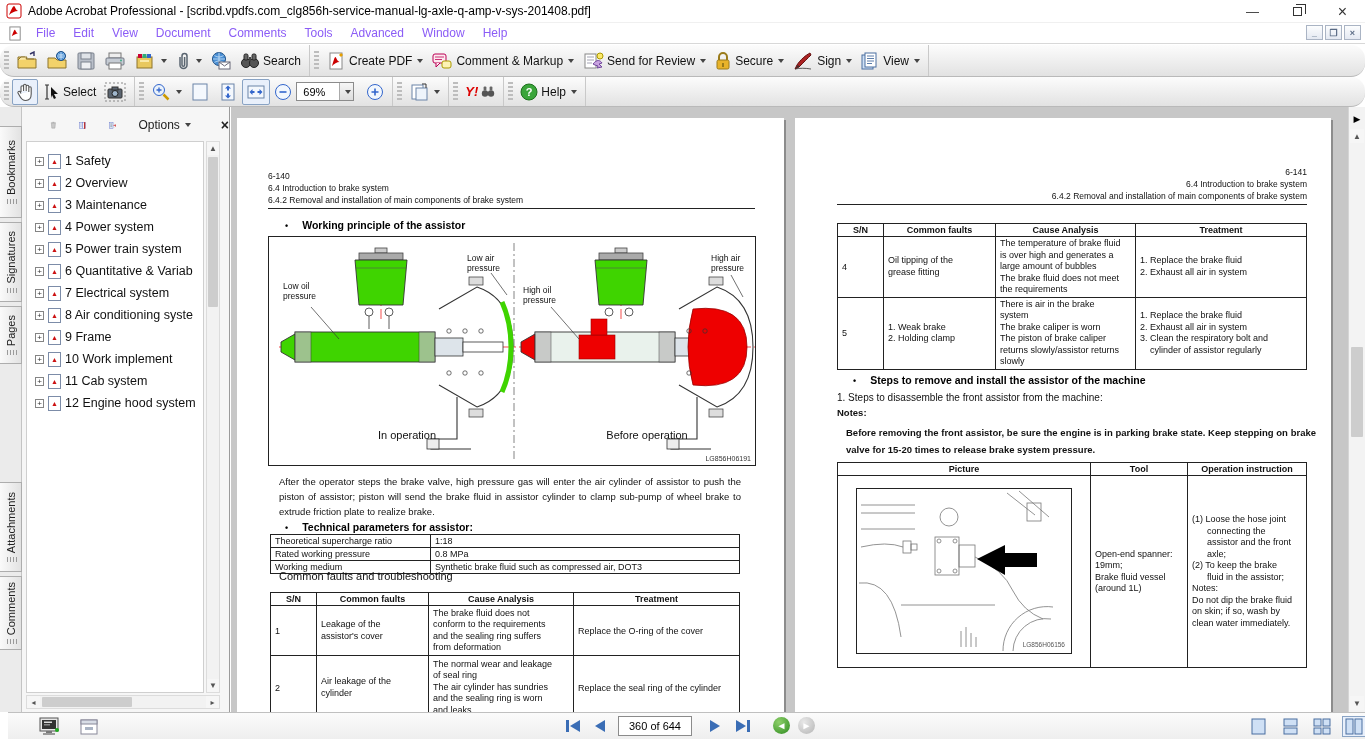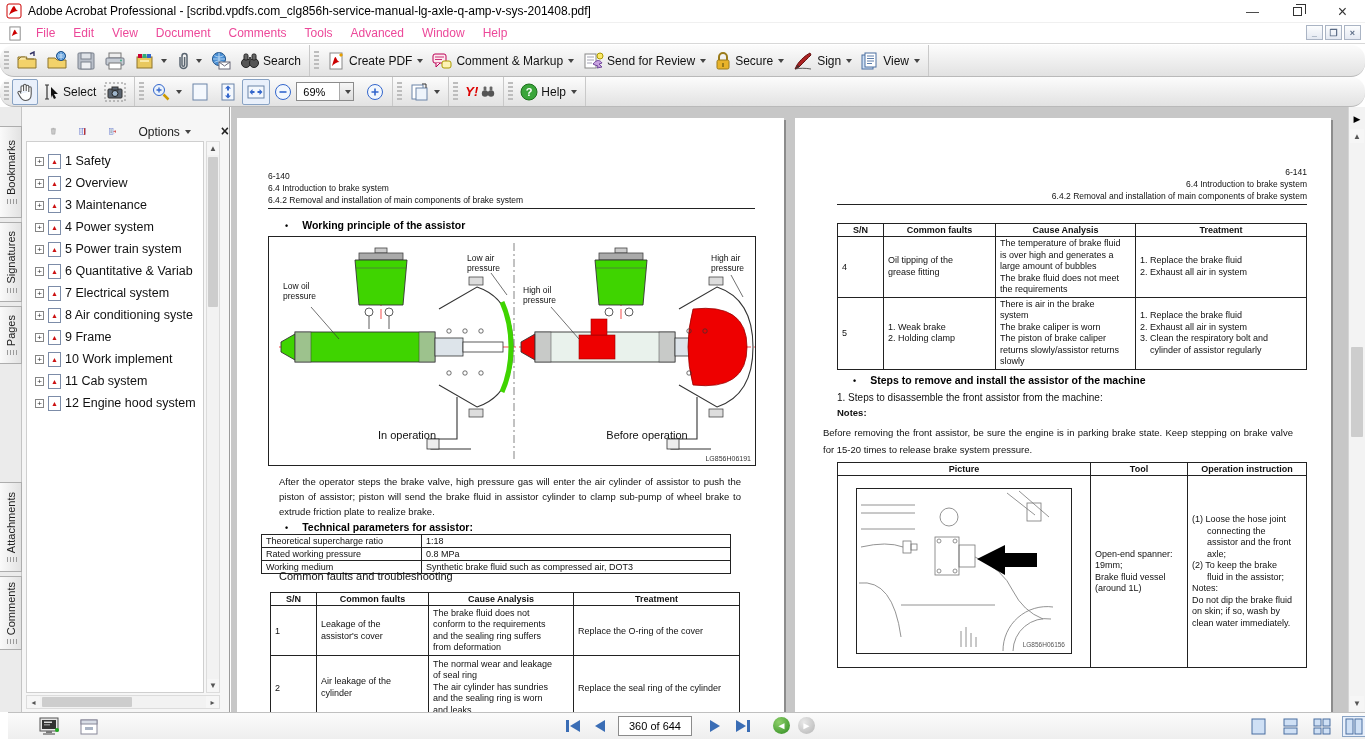--- a/index.html
+++ b/index.html
@@ -6,21 +6,21 @@
   html,body { width:1365px; height:739px; overflow:hidden; font-family:"Liberation Sans",sans-serif; background:#fff; }
 
   
   #titlebar { position:absolute; left:0; top:0; width:1365px; height:23px; background:#fff; display:flex; align-items:center; padding-left:6px; border-bottom:1px solid #f0f0f0; }
   #titlebar .title { font-size:12px; color:#000; margin-left:6px; }
   .winctrls { position:absolute; right:0; top:0; height:23px; display:flex; }
   .winbtn { width:45px; height:23px; display:flex; align-items:center; justify-content:center; color:#333; font-size:13px; }
   .restore-glyph { width:9px; height:9px; border:1px solid #333; position:relative; background:#fff;}
   .restore-glyph::before { content:""; position:absolute; left:2px; top:-4px; width:9px; height:9px; border:1px solid #333; border-bottom:none; border-left:none; }
   #menubar { position:absolute; left:0; top:23px; width:1365px; height:21px; background:#fff; display:flex; align-items:center; border-bottom:1px solid #d8d8d8; }
-  #menubar .menu-item { font-size:12px; color:#ec4899; padding:2px 9px; }
+  #menubar .menu-item { font-size:12px; color:#8b5cf6; padding:2px 9px; }
   .child-ctrls { position:absolute; right:4px; top:25px; display:flex; gap:2px; }
   .child-btn { width:17px; height:15px; border:1px solid #aab4c4; background:linear-gradient(#fcfdfe,#e4e9f2); color:#5a6b85; font-size:9px; display:flex; align-items:center; justify-content:center; font-weight:bold; }
 
   
   .toolbar { position:absolute; left:0; width:1365px; background:linear-gradient(#fcfcfc,#e2e2e2); border-bottom:1px solid #b9b9b9; display:flex; align-items:center;border-radius:14px; }
   #toolbar1 { top:45px; height:32px; }
   #toolbar2 { top:77px; height:30px; }
   .tb-group { display:flex; align-items:center; height:100%; padding:0 4px; border-right:1px solid #c9c9c9; }
   .grip { width:5px; height:20px; margin-right:3px; background:repeating-linear-gradient(#bdbdbd 0 2px, transparent 2px 4px); }
   .tb-btn { display:flex; align-items:center; gap:3px; padding:2px 3px; border:1px solid transparent; border-radius:2px; font-size:12px; color:#111; }
@@ -31,21 +31,21 @@
   .icon { display:block; }
 
   
   #tabstrip { position:absolute; left:0; top:107px; width:22px; height:605px; background:#ebebeb; border-right:1px solid #c4c4c4; }
   .vtab { position:absolute; left:0; width:22px; background:linear-gradient(90deg,#fafafa,#e2e2e2); border:1px solid #adadad; border-left:none; display:flex; flex-direction:column; align-items:center; justify-content:center; }
   .vtab span { writing-mode:vertical-rl; transform:rotate(180deg); font-size:11px; color:#222; }
   .vtab .tabgrip { width:12px; height:5px; margin-top:4px; background:repeating-linear-gradient(90deg,#9a9a9a 0 1px, transparent 1px 3px); }
 
   
   #bmpanel { position:absolute; left:22px; top:107px; width:208px; height:605px; background:#f6f6f6; border-right:1px solid #9b9b9b; }
-  #bmhead { position:absolute; left:0; top:4px; width:100%; height:28px; display:flex; align-items:flex-end; gap:22px; padding-left:28px; }
+  #bmhead { position:absolute; left:0; top:4px; width:100%; height:28px; display:flex; align-items:center; gap:22px; padding-left:28px; }
   #bmhead .opt { font-size:12px; color:#222; display:flex; align-items:center; gap:3px; }
   #bmlist { position:absolute; left:4px; top:34px; width:178px; height:552px; background:#fff; border:1px solid #cfcfcf; overflow:hidden; padding-top:8px; }
   .bm-item { display:flex; align-items:center; height:22px; padding-left:8px; gap:4px; }
   .bm-exp { width:9px; height:9px; border:1px solid #848484; background:#fff; font-size:8px; line-height:7px; text-align:center; color:#333; flex:0 0 9px; }
   .bm-pdf { width:13px; height:15px; background:#fff; border:1px solid #7c8ca8; position:relative; flex:0 0 13px; }
   .bm-pdf::after { content:"▲"; position:absolute; left:2px; top:2px; font-size:7px; color:#cc1111; line-height:9px; }
   .bm-label { font-size:12.5px; color:#111; white-space:nowrap; }
   .scroll-v { position:absolute; background:#f2f2f2; border:1px solid #dcdcdc; }
   .scroll-h { position:absolute; background:#f2f2f2; border:1px solid #dcdcdc; }
   .sc-arrow { position:absolute; display:flex; align-items:center; justify-content:center; font-size:8px; color:#555; background:#f6f6f6; }
@@ -558,21 +558,21 @@
         <text x="138" y="202" font-size="11" fill="#111" text-anchor="middle">In operation</text>
         <text x="378" y="202" font-size="11" fill="#111" text-anchor="middle">Before operation</text>
         <text x="482" y="224" font-size="7" fill="#333" text-anchor="end">LG856H06191</text>
       </svg>
     </div>
 
     <div class="pg-para" style="left:42px;top:356px;width:462px;">After the operator steps the brake valve, high pressure gas will enter the air cylinder of assistor to push the piston of assistor; piston will send the brake fluid in assistor cylinder to clamp sub-pump of wheel brake to extrude friction plate to realize brake.</div>
 
     <div class="bullet-head" style="left:48px;top:403px;">Technical parameters for assistor:</div>
 
-    <table class="doc" style="position:absolute;left:24px;top:416px;width:470px;">
+    <table class="doc" style="position:absolute;left:33px;top:416px;width:470px;">
       <tbody>
           <tr>
         <td style="width:160px;height:12px;">Theoretical supercharge ratio</td>
         <td>1:18</td>
       </tr>
       <tr>
         <td style="height:12px;">Rated working pressure</td>
         <td>0.8 MPa</td>
       </tr>
       <tr>
@@ -657,21 +657,21 @@
 2. Exhaust all air in system
 3. Clean the respiratory bolt and
     cylinder of assistor regularly</td>
       </tr>
     </tbody>
       </table>
 
     <div class="bullet-head" style="left:58px;top:256px;">Steps to remove and install the assistor of the machine</div>
     <div style="position:absolute;left:42px;top:274px;font-size:10px;color:#111;">1. Steps to disassemble the front assistor from the machine:</div>
     <div style="position:absolute;left:42px;top:289px;font-size:9.5px;font-weight:bold;color:#111;">Notes:</div>
-    <div style="position:absolute;left:28px;top:306px;width:470px;font-size:9.5px;font-weight:normal;color:#111;line-height:17px;text-align:justify;">Before removing the front assistor, be sure the engine is in parking brake state. Keep stepping on brake valve for 15-20 times to release brake system pressure.</div>
+    <div style="position:absolute;left:51px;top:306px;width:470px;font-size:9.5px;font-weight:bold;color:#111;line-height:17px;text-align:justify;">Before removing the front assistor, be sure the engine is in parking brake state. Keep stepping on brake valve for 15-20 times to release brake system pressure.</div>
 
     <table class="doc" style="position:absolute;left:42px;top:344px;width:470px;">
       <tbody>
           <tr>
         <th style="width:253px;height:13px;">Picture</th>
         <th style="width:97px;">Tool</th>
         <th>Operation instruction</th>
       </tr>
       <tr>
         <td style="height:192px;text-align:center;vertical-align:middle;">

